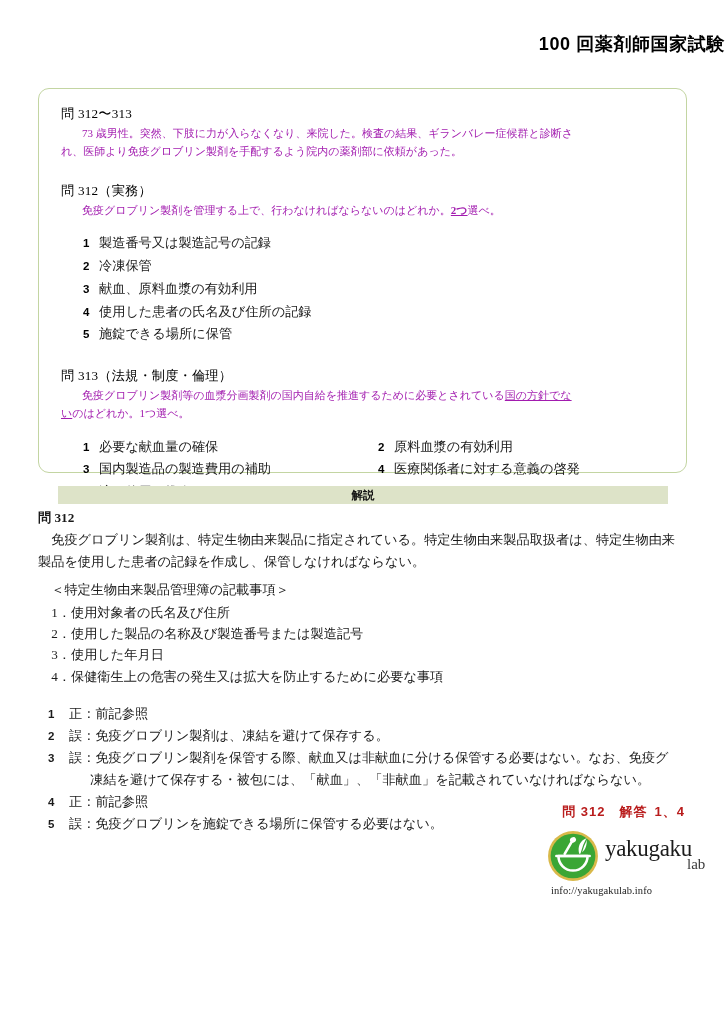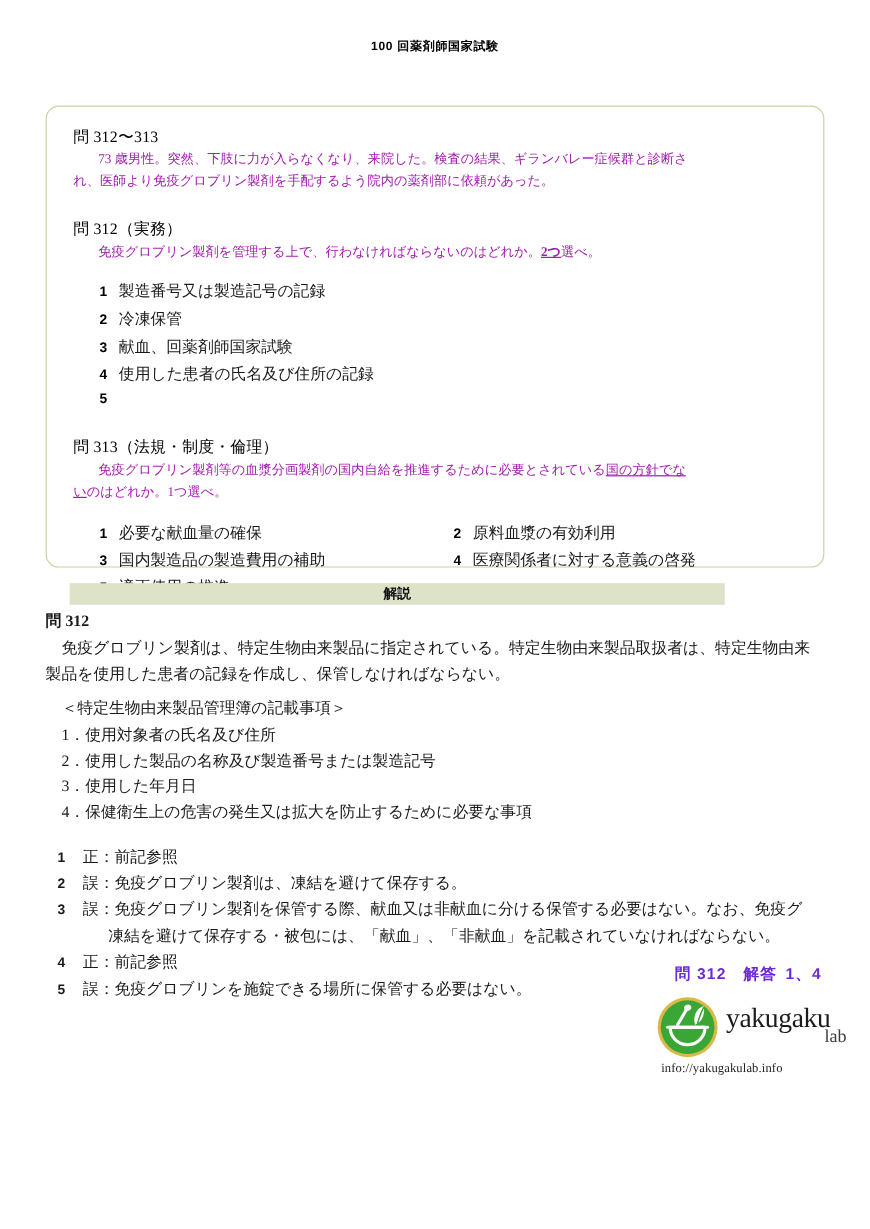--- a/index.html
+++ b/index.html
@@ -22,24 +22,24 @@
     height: 1024px;
     box-sizing: border-box;
   }
 
   
   .doc-title {
     position: absolute;
     top: 32px;
     left: 0;
     width: 725px;
-    text-align: center;
-    font-family: "Liberation Sans", "DejaVu Sans", sans-serif;
-    font-weight: bold;
-    font-size: 10px;
+    text-align: right;
+    font-family: "Liberation Sans", "DejaVu Sans", sans-serif;
+    font-weight: bold;
+    font-size: 18px;
     letter-spacing: 0.6px;
     color: #000;
   }
 
   
   .qbox {
     position: absolute;
     left: 38px;
     top: 88px;
     width: 649px;
@@ -99,21 +99,21 @@
   .choice .txt { white-space: nowrap; }
 
   .choices.two-col .choice-row { margin-bottom: 0; }
   .choices.two-col .choice.col1 { width: 295px; flex: none; }
 
   
   .kaisetsu-bar {
     position: absolute;
     left: 58px;
     top: 486px;
-    width: 546px;
+    width: 610px;
     height: 18px;
     background: #dde3c8;
     text-align: center;
     font-family: "Liberation Sans", "DejaVu Sans", sans-serif;
     font-weight: bold;
     font-size: 11.5px;
     line-height: 18px;
     color: #111;
   }
 
@@ -172,21 +172,21 @@
   .ans-item .txt .hang { display: block; text-indent: 1.6em; }
 
   
   .answer-line {
     position: absolute;
     right: 40px;
     top: 803px;
     font-family: "Liberation Sans", "DejaVu Sans", sans-serif;
     font-weight: bold;
     font-size: 13px;
-    color: #6d28d9;
+    color: #b91c1c;
     letter-spacing: 1px;
   }
   .answer-line .lbl { margin-right: 7px; }
 
   .logo-wrap {
     position: absolute;
     left: 547px;
     top: 830px;
     width: 160px;
     height: 80px;
@@ -250,32 +250,33 @@
       </div>
       <div class="choice-row">
         <div class="choice">
           <span class="num">2</span>
           <span class="txt">冷凍保管</span>
         </div>
       </div>
       <div class="choice-row">
         <div class="choice">
           <span class="num">3</span>
-          <span class="txt">献血、回薬剤師国家試験</span>
+          <span class="txt">献血、原料血漿の有効利用</span>
         </div>
       </div>
       <div class="choice-row">
         <div class="choice">
           <span class="num">4</span>
           <span class="txt">使用した患者の氏名及び住所の記録</span>
         </div>
       </div>
       <div class="choice-row">
         <div class="choice">
           <span class="num">5</span>
+          <span class="txt">施錠できる場所に保管</span>
         </div>
       </div>
     </div>
 
     <div class="q-head spaced">問 313（法規・制度・倫理）</div>
     <p class="q-body"><span>免疫グロブリン製剤等の血漿分画製剤の国内自給を推進するために必要とされている</span><span class="u">国の方針でな</span></p>
     <p class="q-body cont"><span class="u">い</span><span>のはどれか。1つ選べ。</span></p>
 
     <div class="choices two-col">
       <div class="choice-row">

